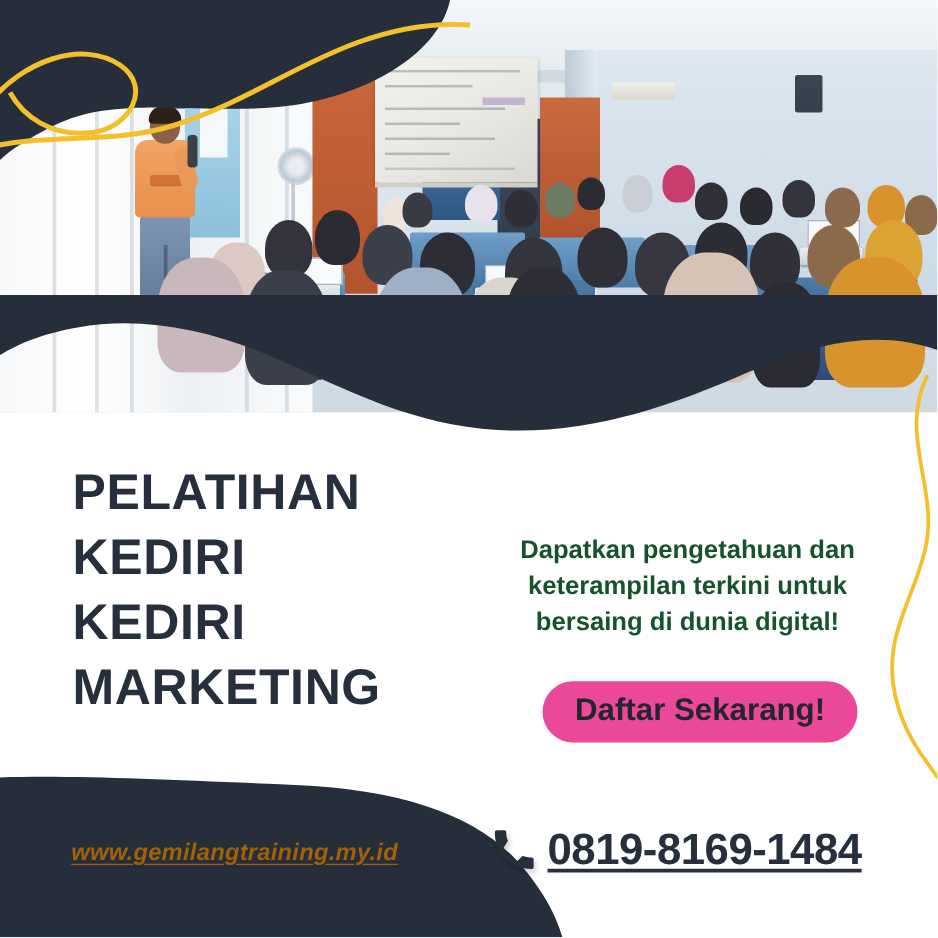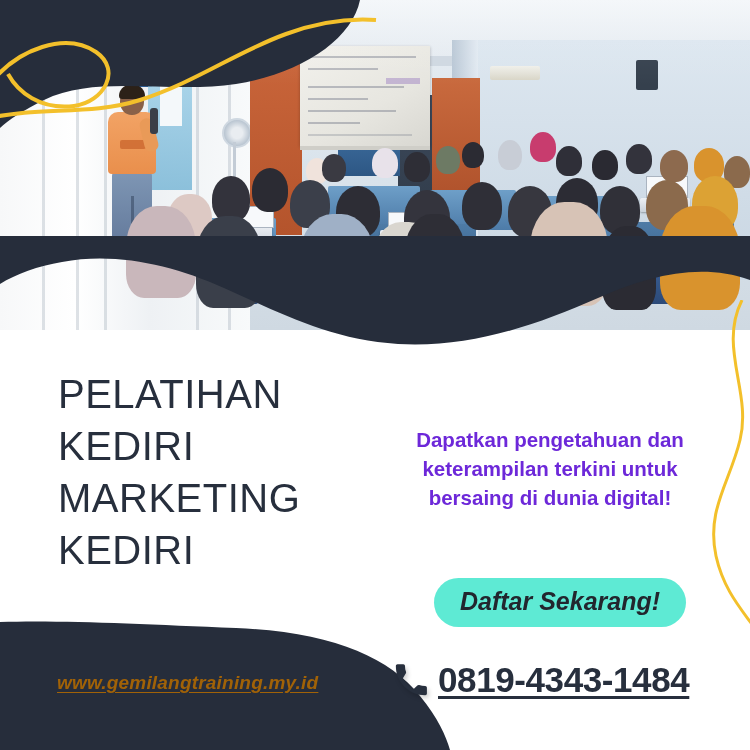--- a/index.html
+++ b/index.html
@@ -99,33 +99,33 @@
   .midwave{position:absolute;left:0;top:236px;width:750px;height:150px;}
   
   .swirl{position:absolute;left:0;top:0;width:420px;height:150px;}
   
   .rightline{position:absolute;left:690px;top:300px;width:70px;height:330px;}
   
   .footdark{position:absolute;left:0;top:600px;width:470px;height:150px;}
 
   
   .headline{position:absolute;left:58px;top:368px;width:320px;
-    color:#272f3d;font-size:40px;line-height:1.30;font-weight:normal;
+    color:#272f3d;font-size:40px;line-height:1.30;font-weight:bold;
     letter-spacing:.5px;}
   .headline .hl{display:block;white-space:nowrap;}
 
   .tagline{position:absolute;left:385px;top:425px;width:330px;
-    text-align:center;color:#6d28d9;font-size:20.5px;line-height:1.42;font-weight:bold;}
-
-  .cta{position:absolute;left:434px;top:578px;
-    background:#5eead4;color:#22262e;
+    text-align:center;color:#14532d;font-size:20.5px;line-height:1.42;font-weight:bold;}
+
+  .cta{position:absolute;left:434px;top:545px;
+    background:#ec4899;color:#22262e;
     font-size:25px;font-weight:bold;
     padding:9px 26px 11px 26px;border-radius:26px;
     white-space:nowrap;border:none;cursor:pointer;
-    font-family:"Liberation Sans","DejaVu Sans",sans-serif;font-style:italic;}
+    font-family:"Liberation Sans","DejaVu Sans",sans-serif;}
 
   .url{position:absolute;left:57px;top:672px;
     color:#a16207;font-size:19px;font-weight:bold;font-style:italic;
     text-decoration:underline;text-underline-offset:3px;letter-spacing:.2px;
     white-space:nowrap;}
 
   .phone-row{position:absolute;left:393px;top:660px;display:flex;align-items:center;gap:9px;}
   .phone-ico{width:36px;height:36px;flex:0 0 auto;filter:drop-shadow(2px 3px 2px rgba(0,0,0,.18));}
   .phone-num{color:#272f3d;font-size:35px;font-weight:bold;letter-spacing:-.4px;
     text-decoration:underline;text-underline-offset:4px;text-decoration-thickness:3px;
@@ -269,30 +269,30 @@
     <path d="M52,0 C28,48 62,92 50,140 C40,182 16,210 26,256 C34,292 54,312 66,330" fill="none" stroke="#f3c02b" stroke-width="3"></path>
   </svg>
 
   <svg class="footdark" viewBox="0 0 470 150" preserveAspectRatio="none">
     <path d="M0,22 C60,20 140,24 236,28 C330,32 388,56 420,96 C438,118 446,136 450,150 H0 Z" fill="#262d3b"></path>
   </svg>
 
   <div class="headline">
     <span class="hl">PELATIHAN</span>
     <span class="hl">KEDIRI</span>
+    <span class="hl">KEDIRI</span>
     <span class="hl">MARKETING</span>
-    <span class="hl">KEDIRI</span>
   </div>
 
   <div class="tagline">Dapatkan pengetahuan dan keterampilan terkini untuk bersaing di dunia digital!</div>
 
   <button class="cta">Daftar Sekarang!</button>
 
   <a class="url" href="#">www.gemilangtraining.my.id</a>
 
   <div class="phone-row">
     <svg class="phone-ico" viewBox="0 0 24 24">
       <path fill="#272f3d" d="M6.6 10.8c1.6 3.1 4.1 5.6 7.2 7.2l2.4-2.4c.3-.3.8-.4 1.2-.3 1.3.4 2.6.7 4.1.7.6 0 1.1.5 1.1 1.1V21c0 .6-.5 1.1-1.1 1.1C10.6 22.1 1.9 13.4 1.9 2.6 1.9 2 2.4 1.5 3 1.5h3.9c.6 0 1.1.5 1.1 1.1 0 1.4.2 2.8.7 4.1.1.4 0 .9-.3 1.2L6.6 10.8z"></path>
     </svg>
-    <span class="phone-num">0819-4343-1484</span>
+    <span class="phone-num">0819-8169-1484</span>
   </div>
 
 </div>
 
 </body></html>

